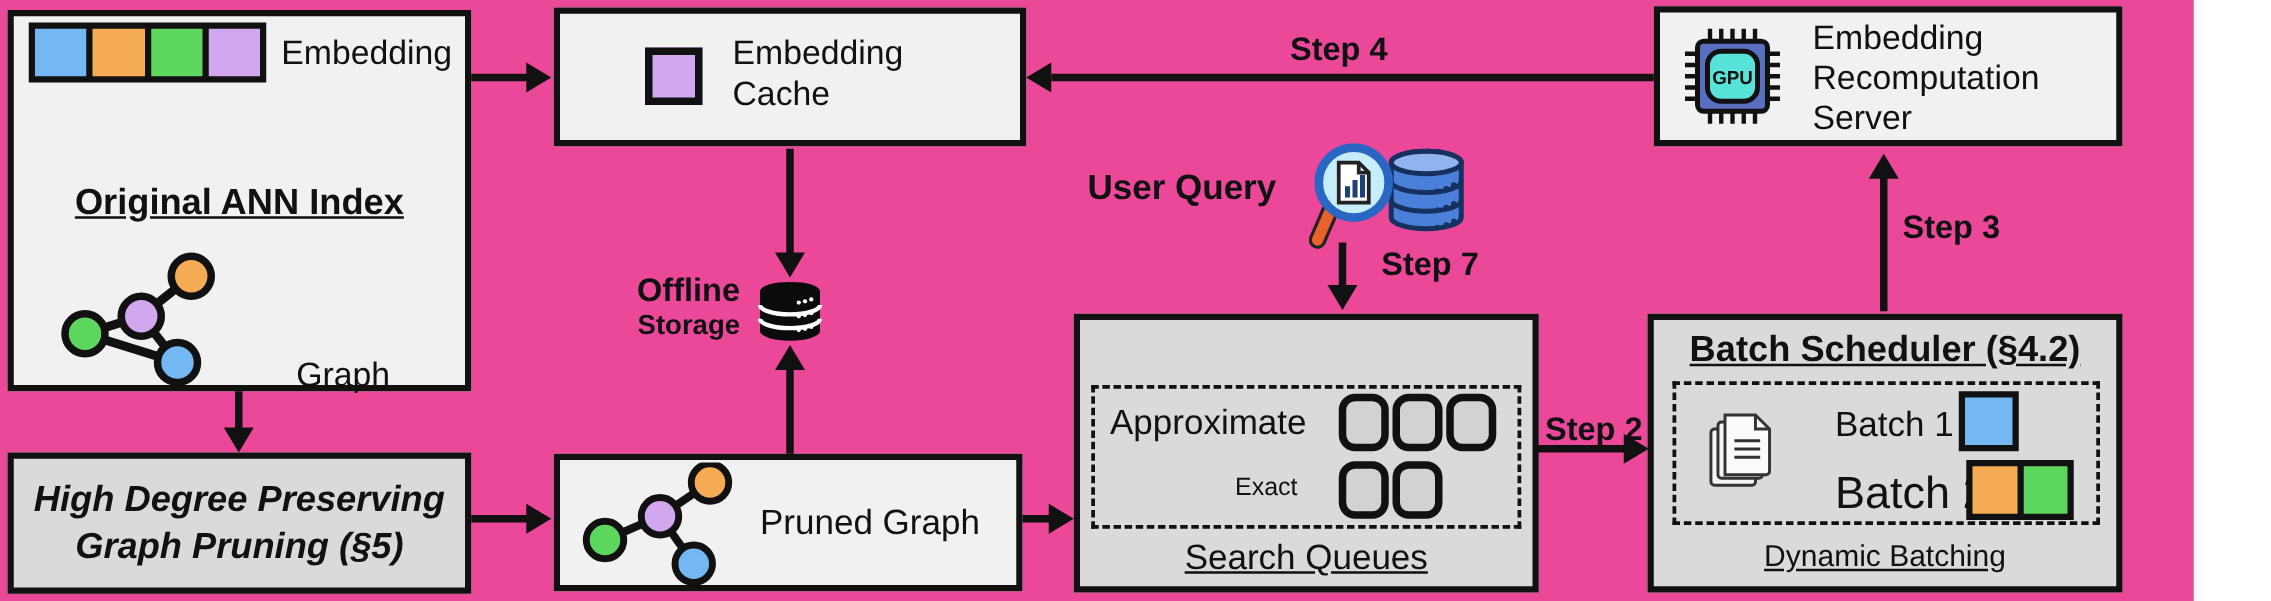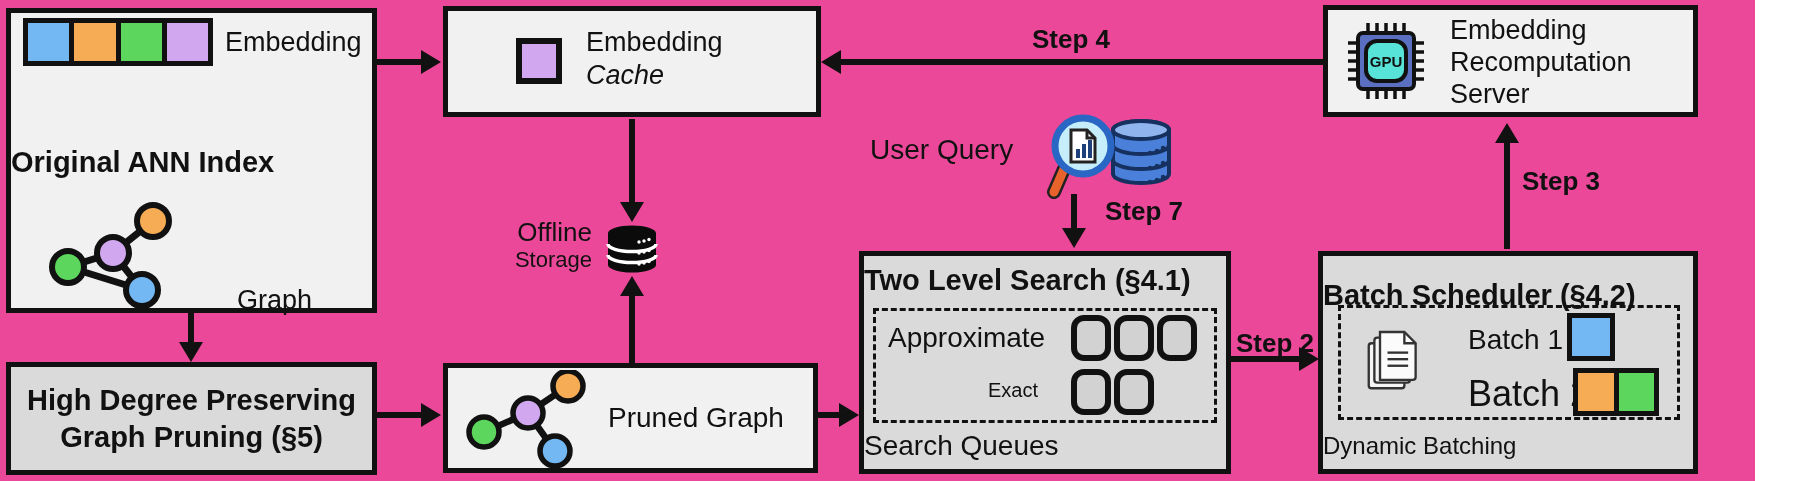--- a/index.html
+++ b/index.html
@@ -14,36 +14,36 @@
   }
   html,body{margin:0;padding:0;background:#fff;}
   #canvas{
     position:relative;width:1755px;height:481px;background:#ec4899;overflow:hidden;
     font-family:"Liberation Sans","DejaVu Sans",sans-serif;color:var(--ink);
   }
   .box{position:absolute;border:5px solid var(--ink);box-sizing:border-box;}
   .light{background:var(--box-light);}
   .gray{background:var(--box-gray);}
   .lbl{position:absolute;white-space:pre;font-size:27px;line-height:32px;}
-  .bold{font-weight:400;}
+  .bold{font-weight:700;}
   .title{font-size:29px;font-weight:700;}
   .steplbl{position:absolute;font-size:26px;font-weight:700;white-space:nowrap;}
   .shaft{position:absolute;background:var(--ink);}
   .ah{position:absolute;width:0;height:0;}
   .ah-right{border-top:12px solid transparent;border-bottom:12px solid transparent;border-left:20px solid var(--ink);}
   .ah-left{border-top:12px solid transparent;border-bottom:12px solid transparent;border-right:20px solid var(--ink);}
   .ah-down{border-left:12px solid transparent;border-right:12px solid transparent;border-top:20px solid var(--ink);}
   .ah-up{border-left:12px solid transparent;border-right:12px solid transparent;border-bottom:20px solid var(--ink);}
   .strip{position:absolute;display:flex;gap:5px;background:var(--ink);padding:5px;box-sizing:border-box;}
   .cell{flex:1;}
   .sq{box-sizing:border-box;}
   .qsq{width:40px;height:46px;border:6px solid var(--ink);border-radius:13px;background:var(--queue-fill);box-sizing:border-box;}
   .qrow{position:absolute;display:flex;gap:3px;}
   .dashed{position:absolute;border:3px dashed var(--ink);box-sizing:border-box;}
-  .centered{left:0;right:0;text-align:left;}
+  .centered{left:0;right:0;text-align:center;text-decoration:underline;}
   svg{display:block;}
 </style>
 </head>
 <body>
 
 <div id="canvas">
 
   <div class="box light" style="left:6px;top:8px;width:371px;height:305px;">
     <div class="strip" style="left:12px;top:5px;width:190px;height:48px;">
       <div class="cell" style="background:var(--blue);"></div>
@@ -63,29 +63,29 @@
       <g stroke="#111" stroke-width="6">
         <circle cx="106" cy="22" r="16" fill="var(--orange)"></circle>
         <circle cx="66" cy="54" r="16" fill="var(--purple)"></circle>
         <circle cx="21" cy="68" r="16" fill="var(--green)"></circle>
         <circle cx="95" cy="91" r="16" fill="var(--blue)"></circle>
       </g>
     </svg>
     <div class="lbl" style="left:226px;top:226px;margin-top:45px;">Graph</div>
   </div>
 
-  <div class="box gray" style="left:6px;top:362px;width:371px;height:113px;display:flex;flex-direction:column;align-items:center;justify-content:center;">
+  <div class="box gray" style="left:6px;top:362px;width:371px;height:113px;display:flex;flex-direction:column;align-items:center;justify-content:center;font-style:italic;">
     <div class="title" style="line-height:37px;">High Degree Preserving</div>
     <div class="title" style="line-height:37px;">Graph Pruning (§5)</div>
   </div>
 
   <div class="box light" style="left:443px;top:6px;width:378px;height:111px;">
     <div class="sq" style="position:absolute;left:68px;top:27px;width:46px;height:46px;border:6px solid var(--ink);background:var(--purple);"></div>
     <div class="lbl" style="left:138px;top:15px;line-height:33px;">Embedding</div>
-    <div class="lbl" style="left:138px;top:48px;line-height:33px;font-style:italic;">Cache</div>
+    <div class="lbl" style="left:138px;top:48px;line-height:33px;">Cache</div>
   </div>
 
   <div class="lbl bold" style="left:470px;top:219px;width:122px;text-align:right;line-height:27px;font-size:26px;">Offline</div>
   <div class="lbl bold" style="left:470px;top:246px;width:122px;text-align:right;line-height:27px;font-size:22px;">Storage</div>
   <svg style="position:absolute;left:606px;top:224px;" width="52" height="50" viewBox="0 0 52 50">
     <path d="M2 9 a24 7.5 0 0 1 48 0 v32 a24 7.5 0 0 1 -48 0 z" fill="#0b0b0b"></path>
     <path d="M2 20 a24 7.5 0 0 0 48 0" fill="none" stroke="#fff" stroke-width="3.5"></path>
     <path d="M2 31 a24 7.5 0 0 0 48 0" fill="none" stroke="#fff" stroke-width="3.5"></path>
     <g fill="#fff">
       <circle cx="33" cy="18" r="1.7"></circle>
@@ -140,38 +140,37 @@
     <path d="M24 18 h16 l8 8 v24 h-24 z" fill="#fff" stroke="#222" stroke-width="3"></path>
     <path d="M40 18 v8 h8" fill="none" stroke="#222" stroke-width="3"></path>
     <g fill="#1d3f7a">
       <rect x="29" y="37" width="4" height="9"></rect>
       <rect x="35" y="32" width="4" height="14"></rect>
       <rect x="41" y="28" width="4" height="18"></rect>
     </g>
   </svg>
 
   <div class="box gray" style="left:859px;top:251px;width:372px;height:223px;">
-    <div class="lbl title centered" style="top:8px;">Two Level Search (§4.1)</div>
     <div class="dashed" style="left:9px;top:52px;width:344px;height:115px;"></div>
     <div class="lbl" style="left:24px;top:66px;font-size:28px;">Approximate</div>
     <div class="qrow" style="left:207px;top:59px;">
       <div class="qsq"></div>
       <div class="qsq"></div>
       <div class="qsq"></div>
     </div>
     <div class="lbl" style="left:124px;top:118px;font-size:20px;">Exact</div>
     <div class="qrow" style="left:207px;top:113px;">
       <div class="qsq"></div>
       <div class="qsq"></div>
     </div>
     <div class="lbl centered" style="top:174px;font-size:28px;">Search Queues</div>
   </div>
 
   <div class="box gray" style="left:1318px;top:251px;width:380px;height:223px;">
-    <div class="lbl title centered" style="top:23px;">Batch Scheduler (§4.2)</div>
+    <div class="lbl title centered" style="top:8px;">Batch Scheduler (§4.2)</div>
     <div class="dashed" style="left:15px;top:49px;width:342px;height:115px;"></div>
     <svg style="position:absolute;left:42px;top:72px;" width="60" height="68" viewBox="0 0 64 68">
       <rect x="4" y="14" width="38" height="48" rx="3" fill="#f5f5f5" stroke="#333" stroke-width="2.5"></rect>
       <rect x="10" y="8" width="38" height="48" rx="3" fill="#f5f5f5" stroke="#333" stroke-width="2.5"></rect>
       <path d="M16 2 h26 l12 12 v36 a3 3 0 0 1 -3 3 h-35 z" fill="#fbfbfb" stroke="#333" stroke-width="2.5"></path>
       <path d="M42 2 v12 h12" fill="none" stroke="#333" stroke-width="2.5"></path>
       <line x1="24" y1="24" x2="46" y2="24" stroke="#333" stroke-width="2.5"></line>
       <line x1="24" y1="31" x2="46" y2="31" stroke="#333" stroke-width="2.5"></line>
       <line x1="24" y1="38" x2="46" y2="38" stroke="#333" stroke-width="2.5"></line>
     </svg>

